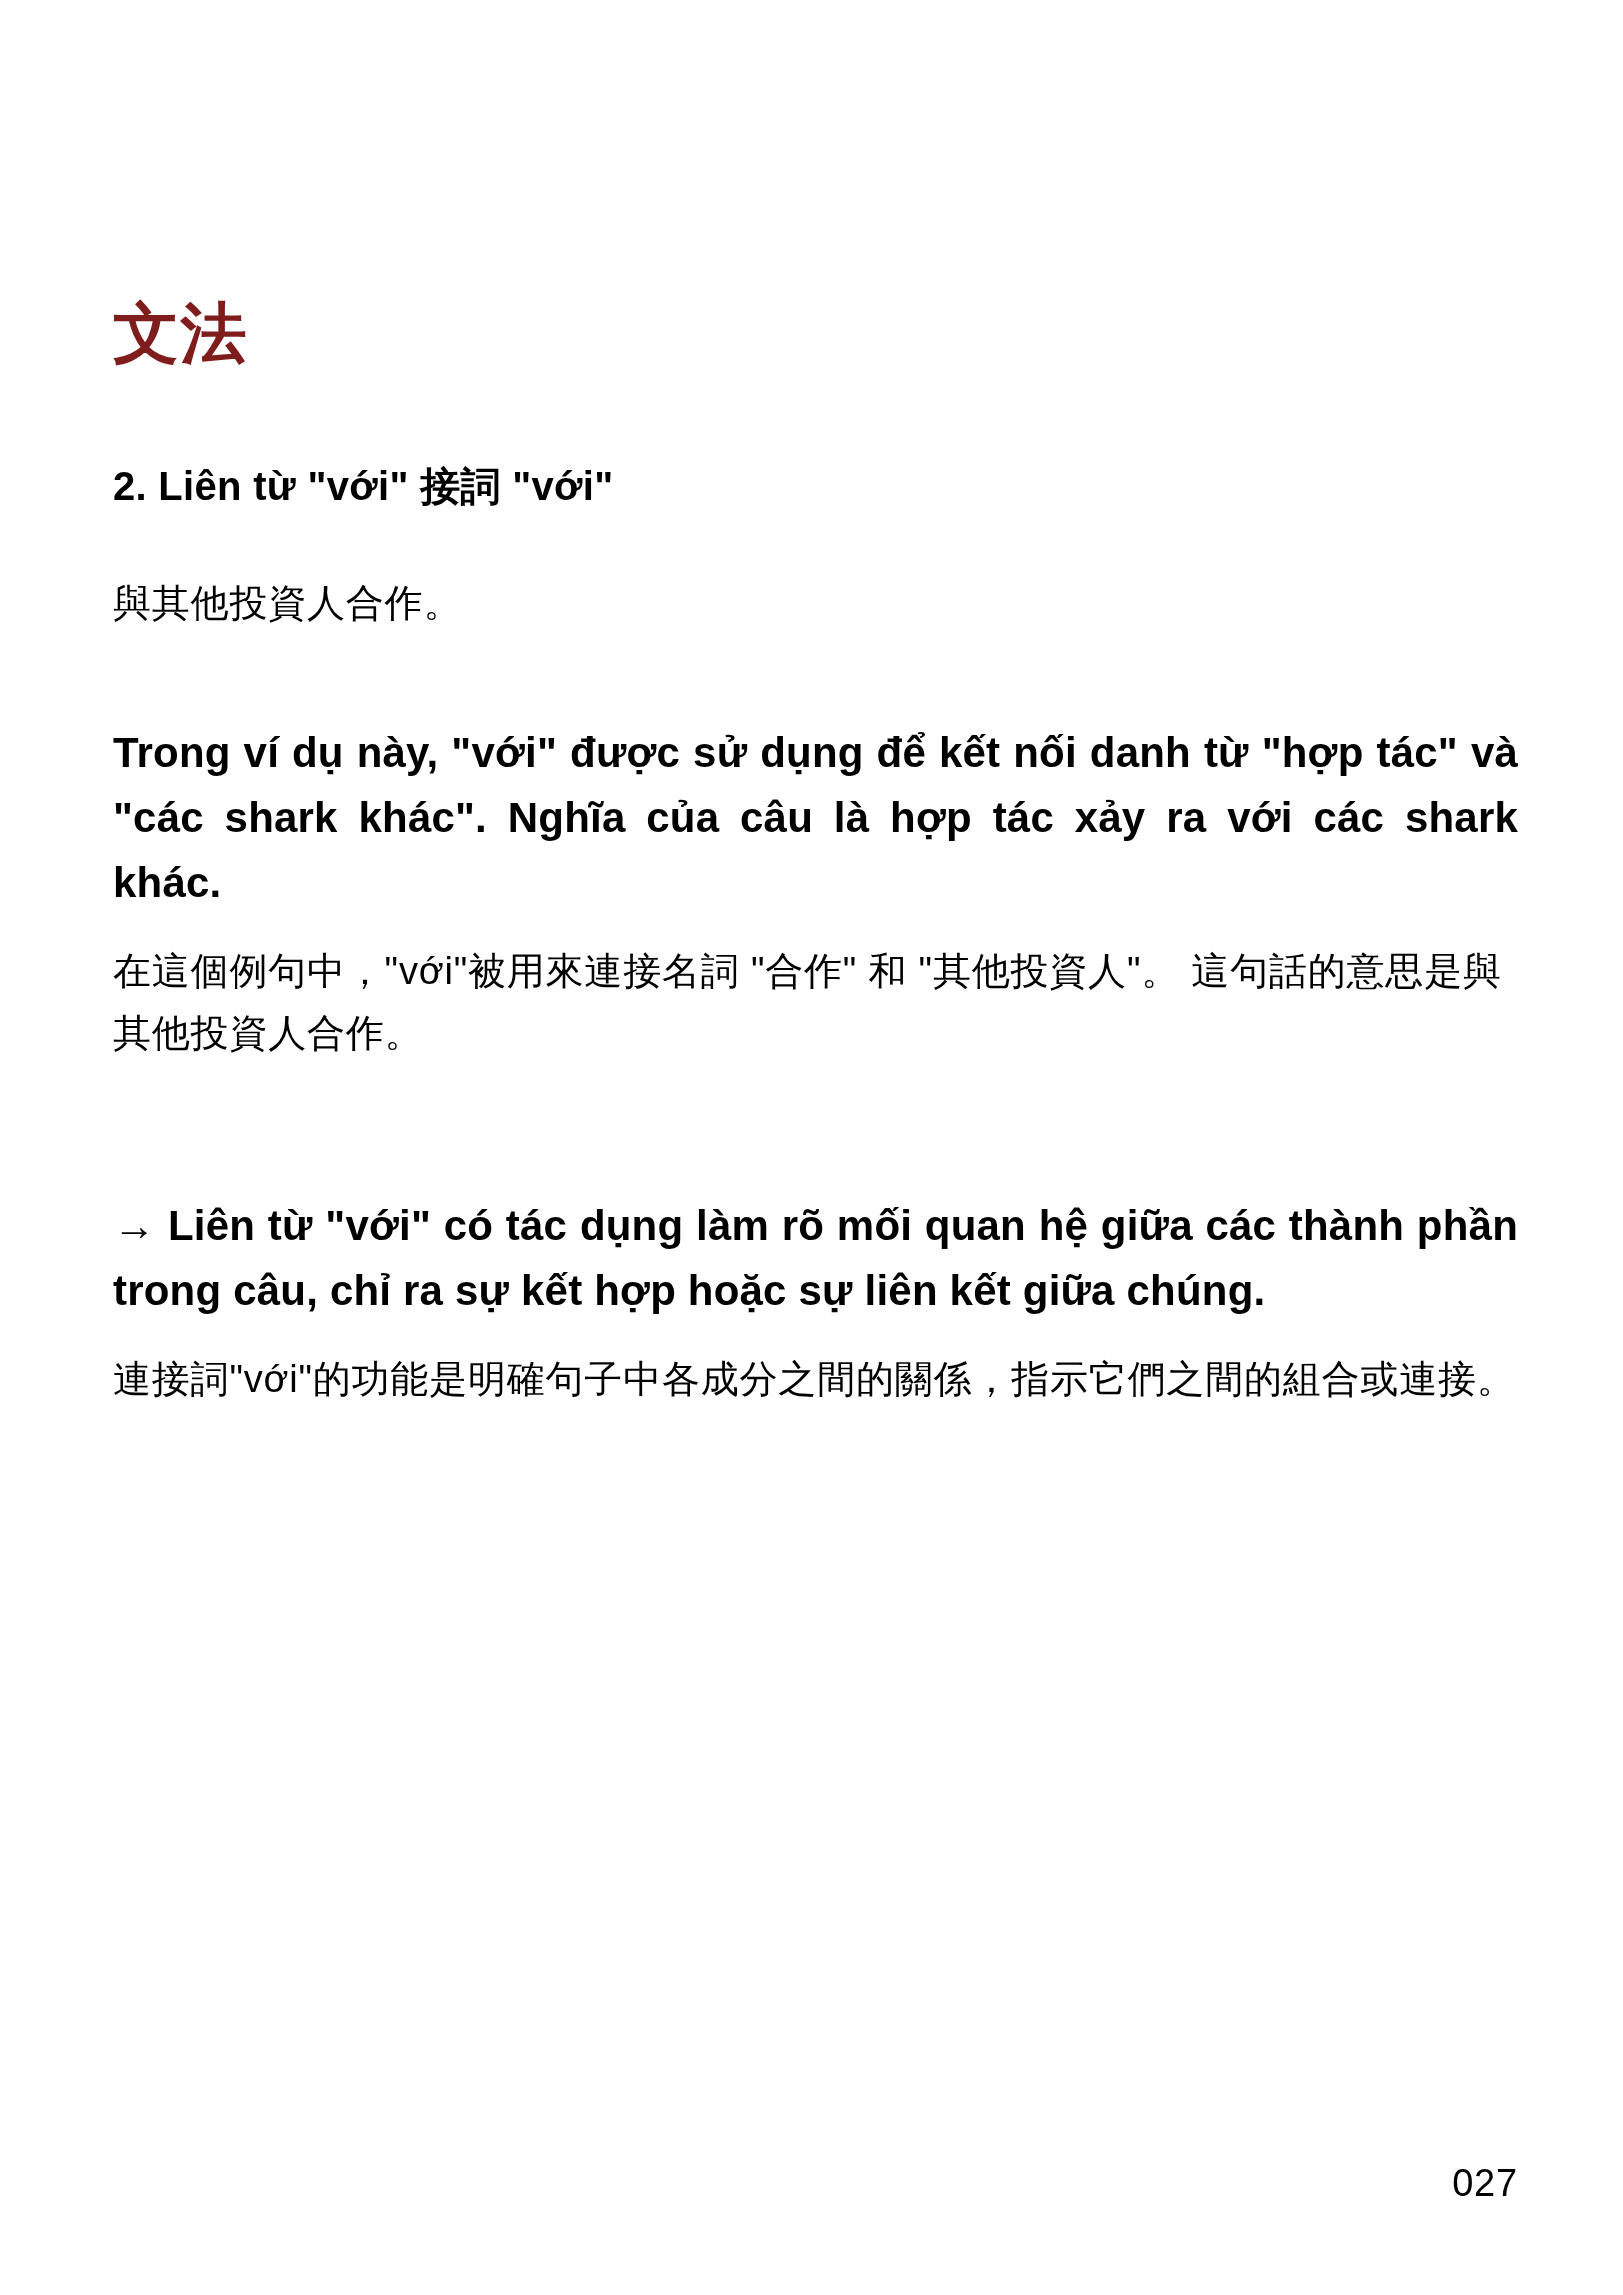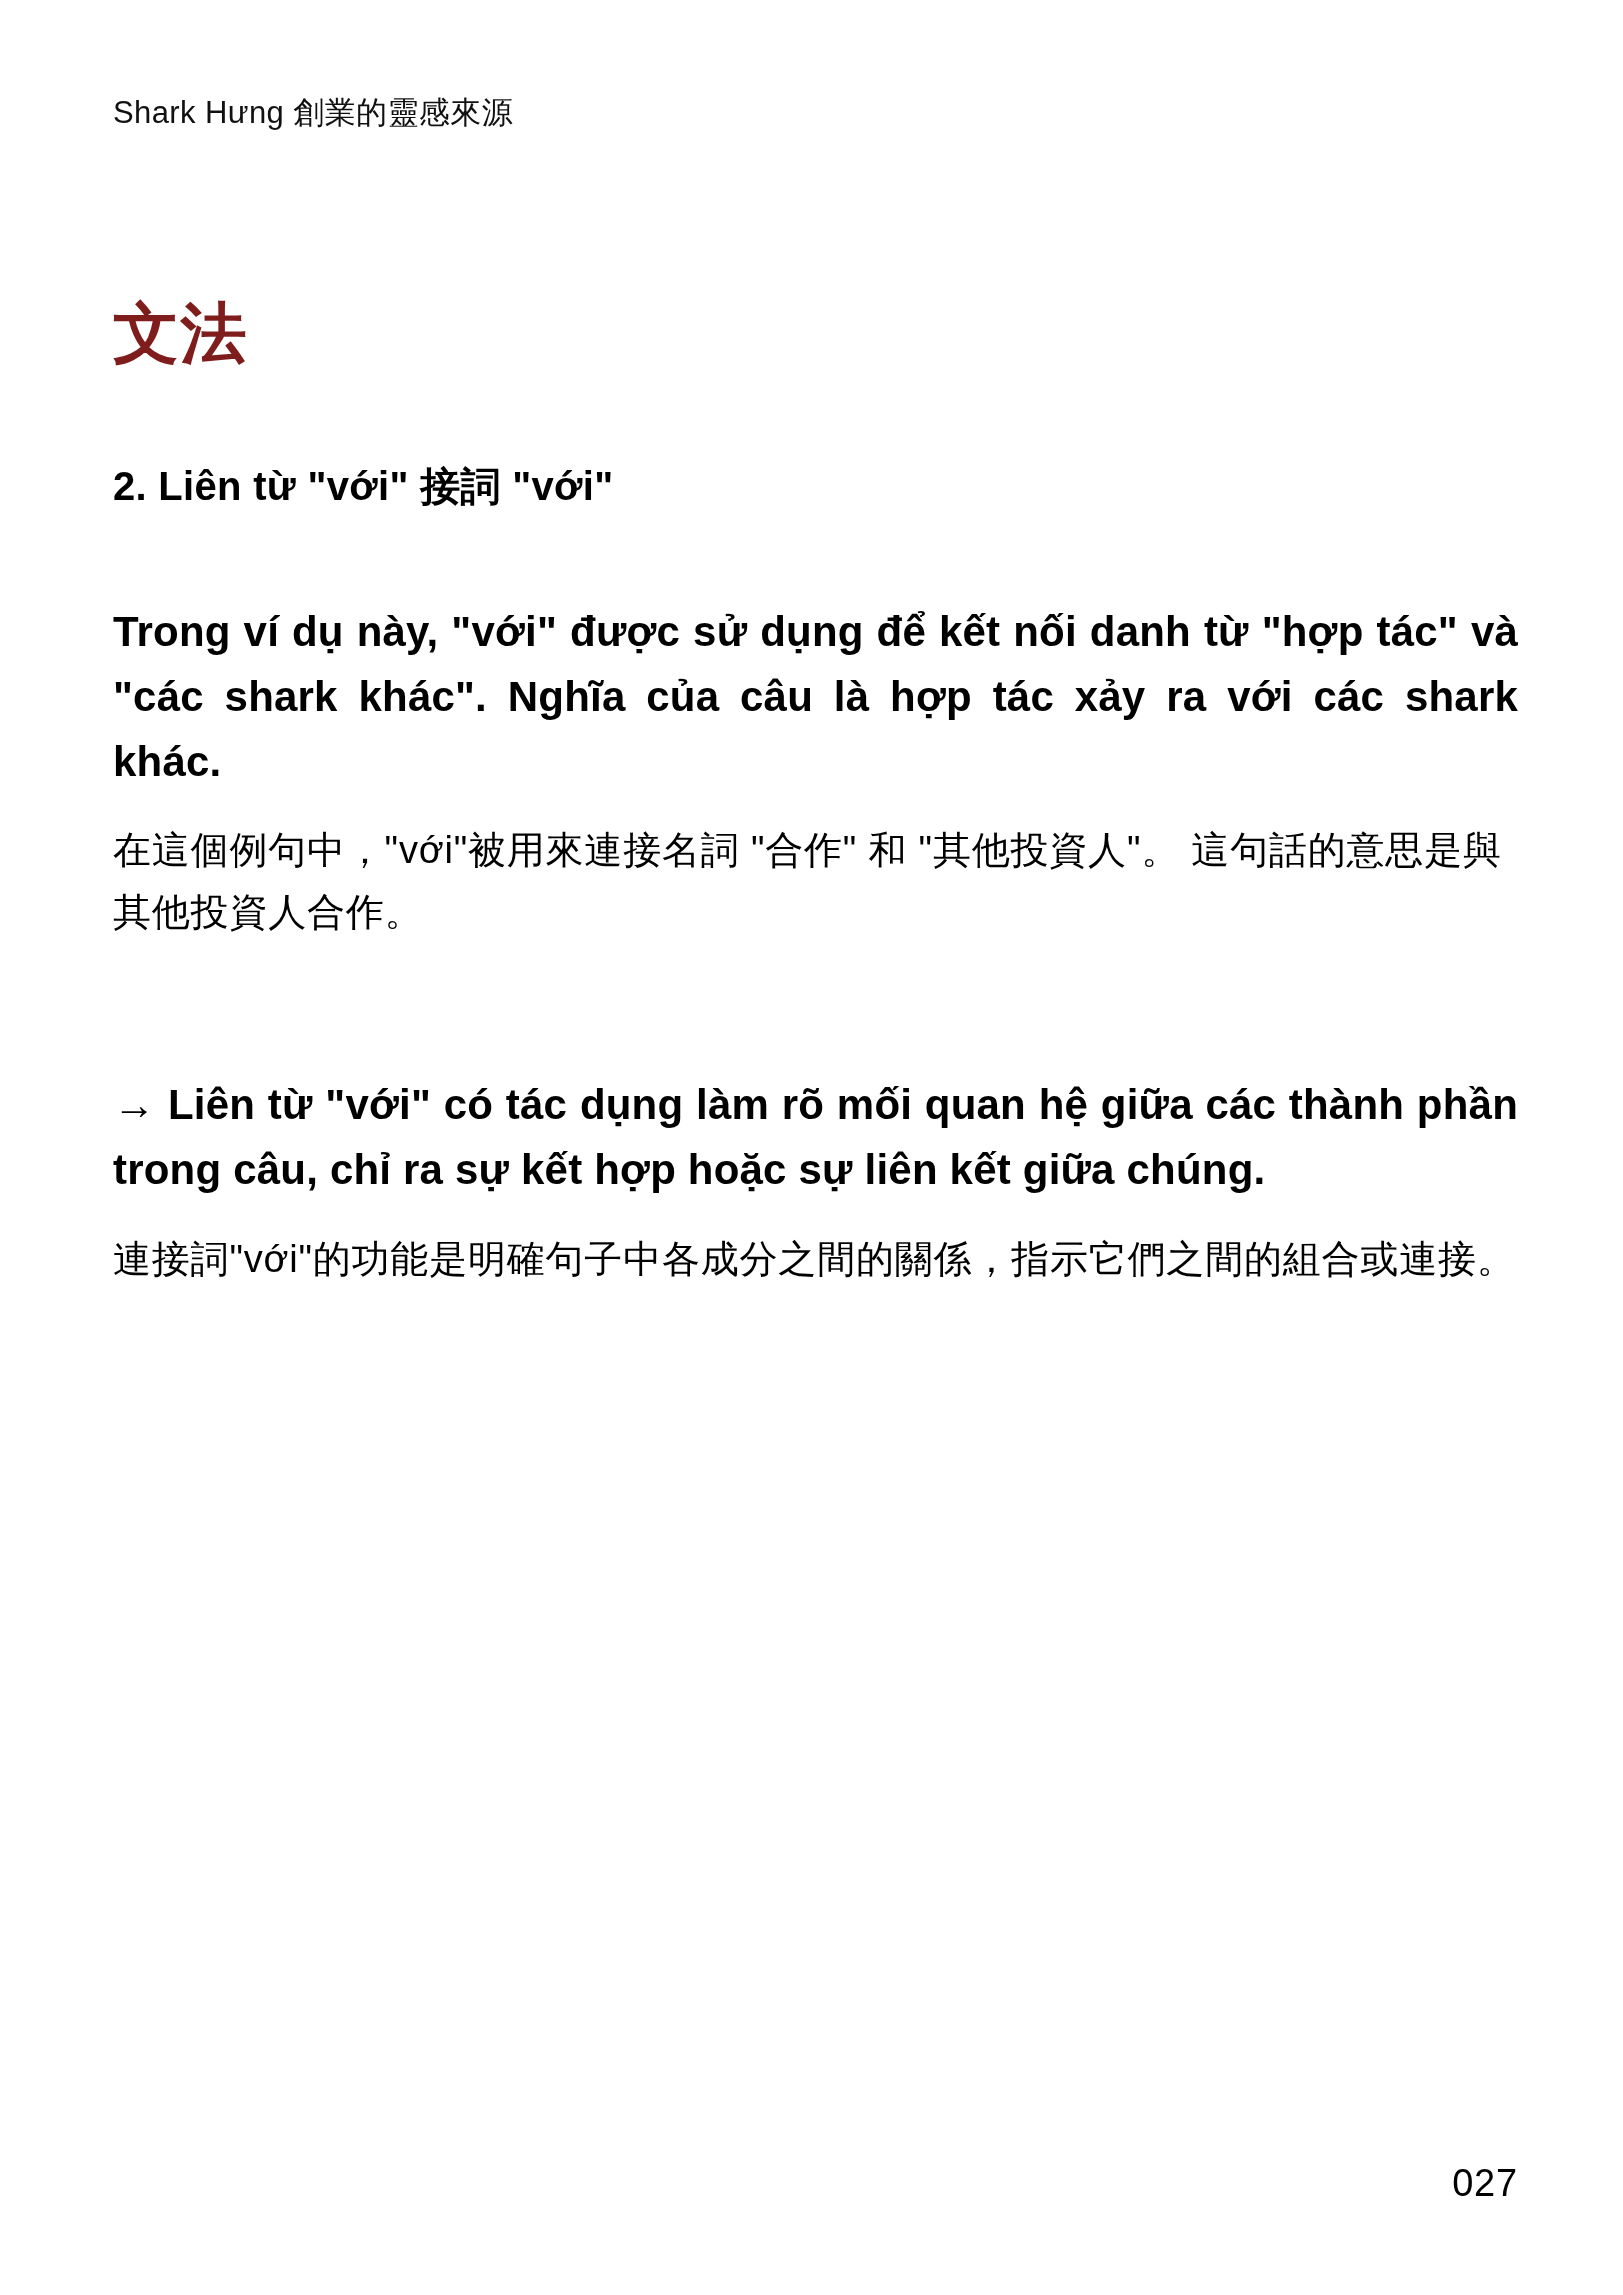--- a/index.html
+++ b/index.html
@@ -98,28 +98,28 @@
     letter-spacing: 0.8px;
     color: #000000;
   }
 </style>
 </head>
 <body>
 
 <div class="page">
   <div class="content">
 
-    <div class="running-head">Shark Hưng 創業的靈感來源</div>
 
     <h1 class="section-title">文法</h1>
 
     <div class="flow">
 
       <div class="heading-2">2. Liên từ "với" 接詞 "với"</div>
 
+      <p class="para-cn-plain">與其他投資人合作。</p>
 
       <p class="para-vn-bold">Trong ví dụ này, "với" được sử dụng để kết nối danh từ "hợp tác" và "các shark khác". Nghĩa của câu là hợp tác xảy ra với các shark khác.</p>
 
       <p class="para-cn-gloss">在這個例句中，"với"被用來連接名詞 "合作" 和 "其他投資人"。 這句話的意思是與其他投資人合作。</p>
 
       <div class="spacer-lg"></div>
 
       <p class="para-vn-bold">→ Liên từ "với" có tác dụng làm rõ mối quan hệ giữa các thành phần trong câu, chỉ ra sự kết hợp hoặc sự liên kết giữa chúng.</p>
 
       <p class="para-cn-gloss">連接詞"với"的功能是明確句子中各成分之間的關係，指示它們之間的組合或連接。</p>

